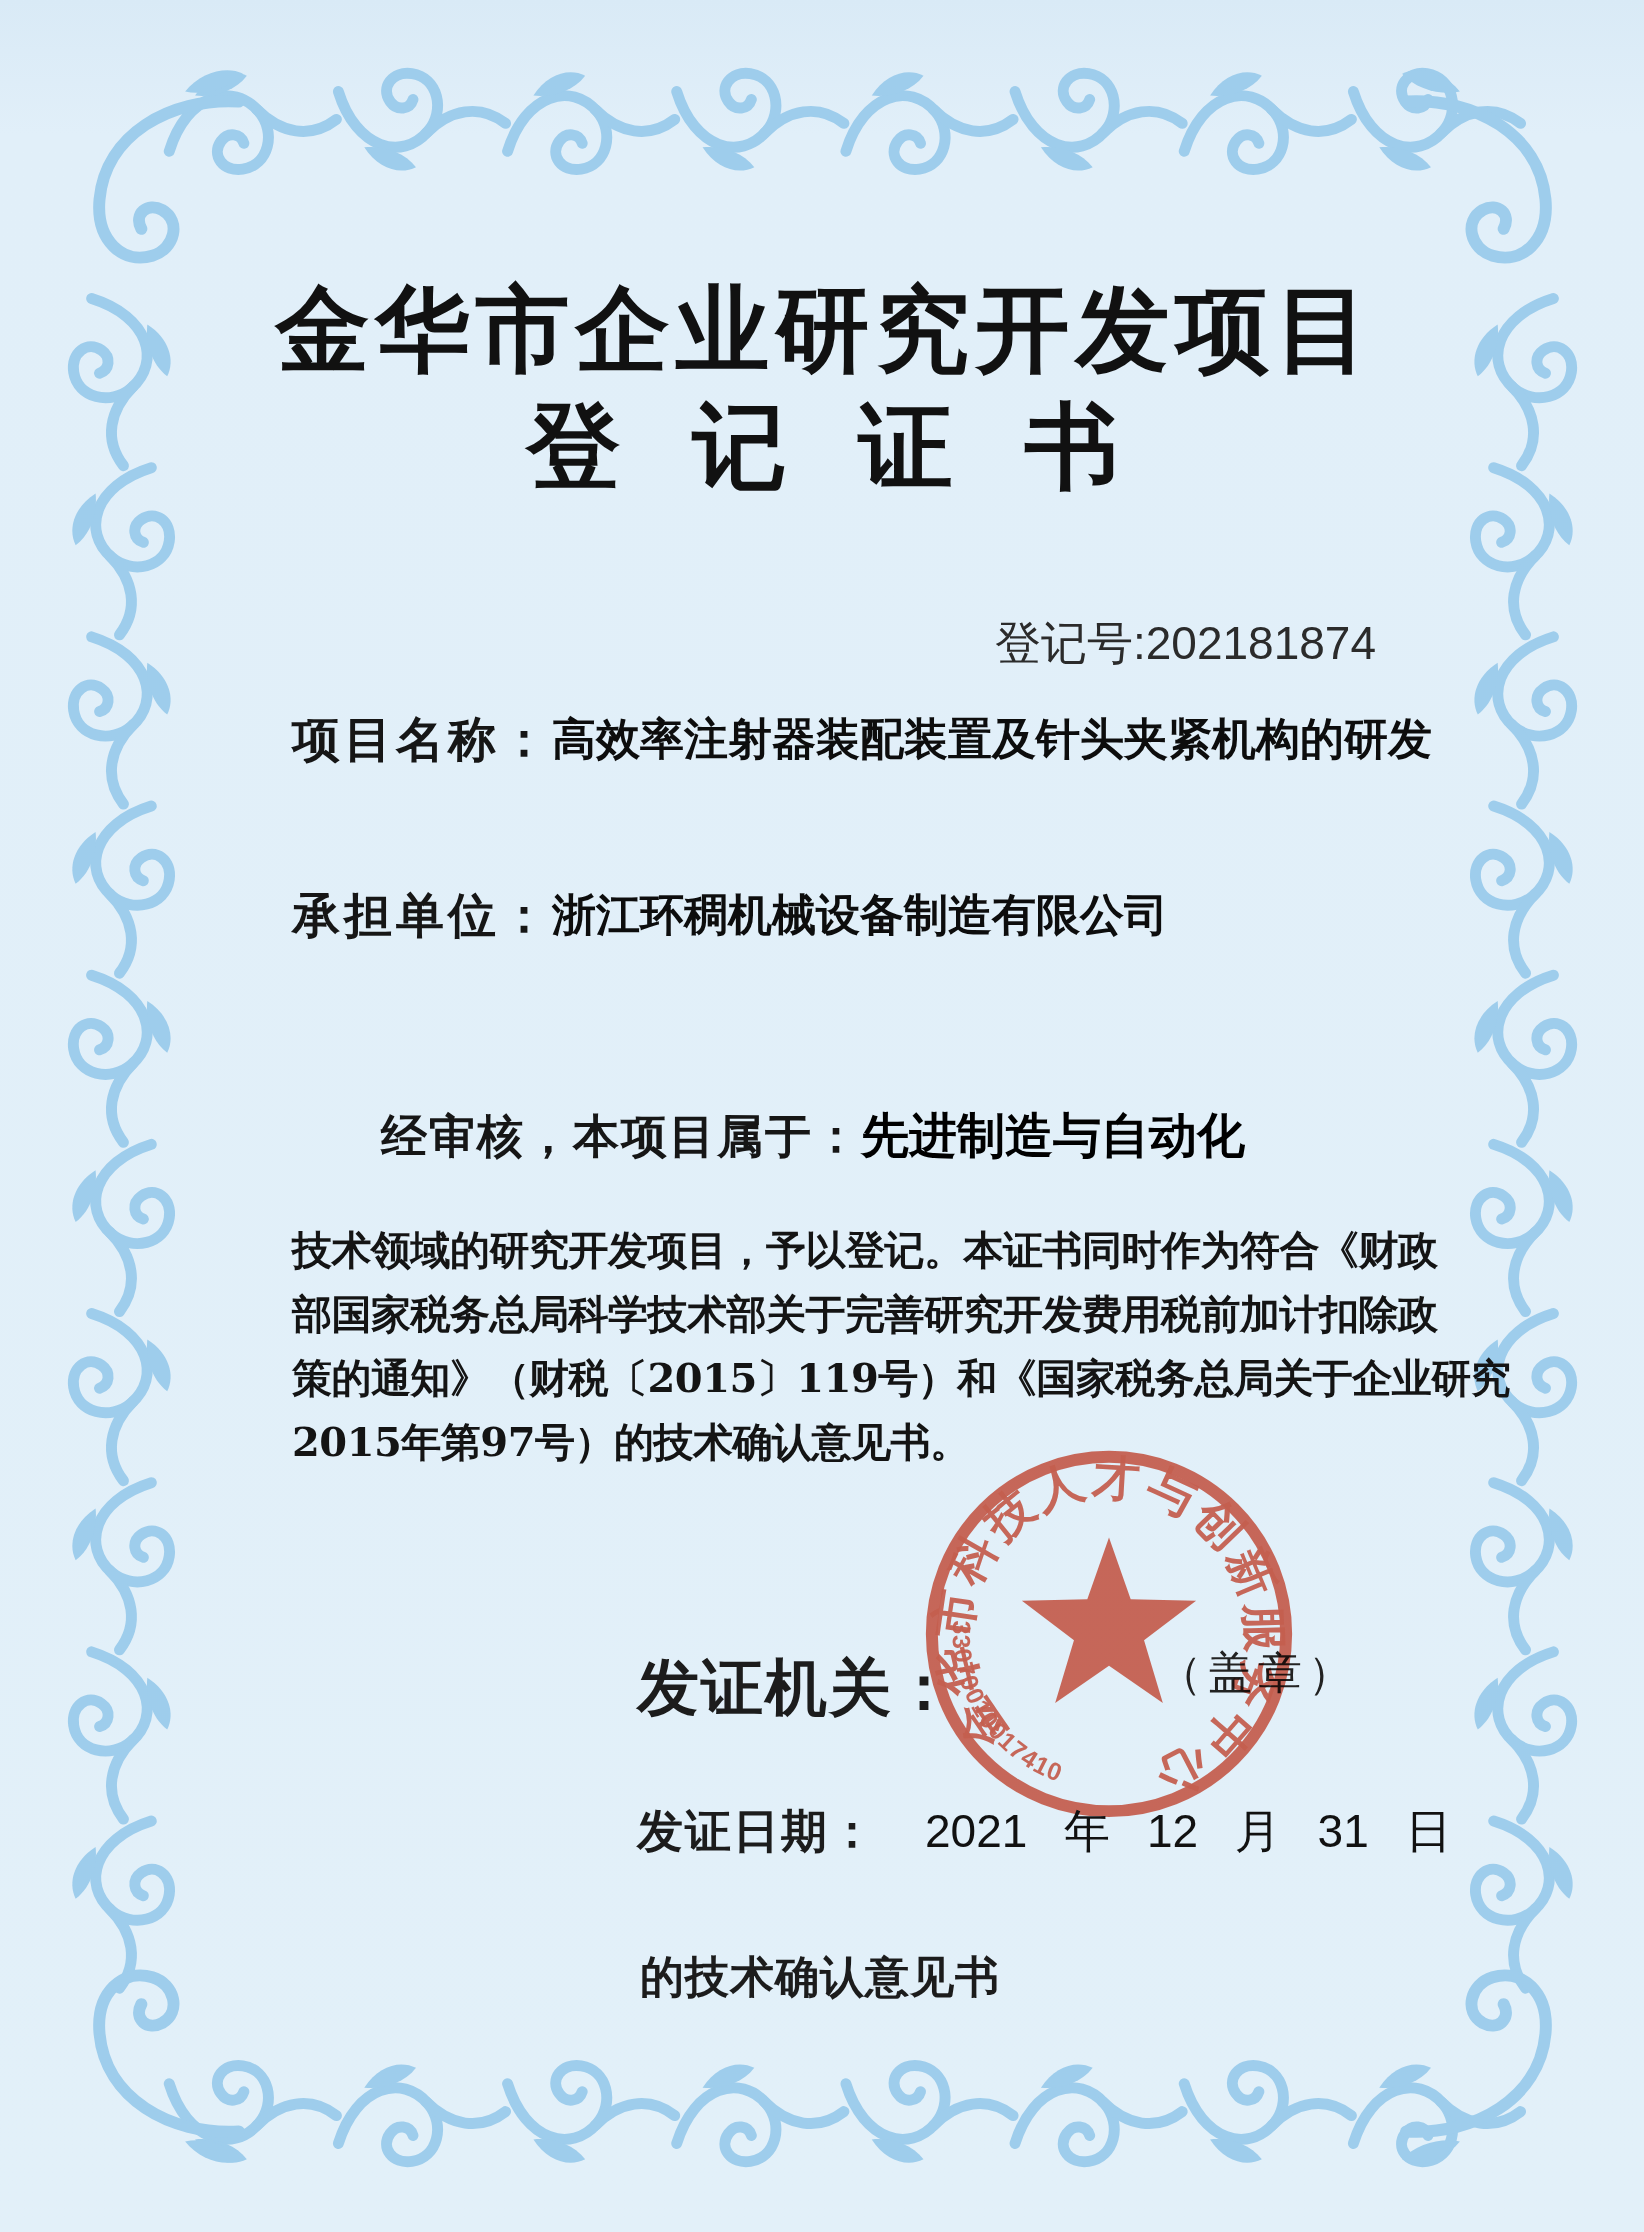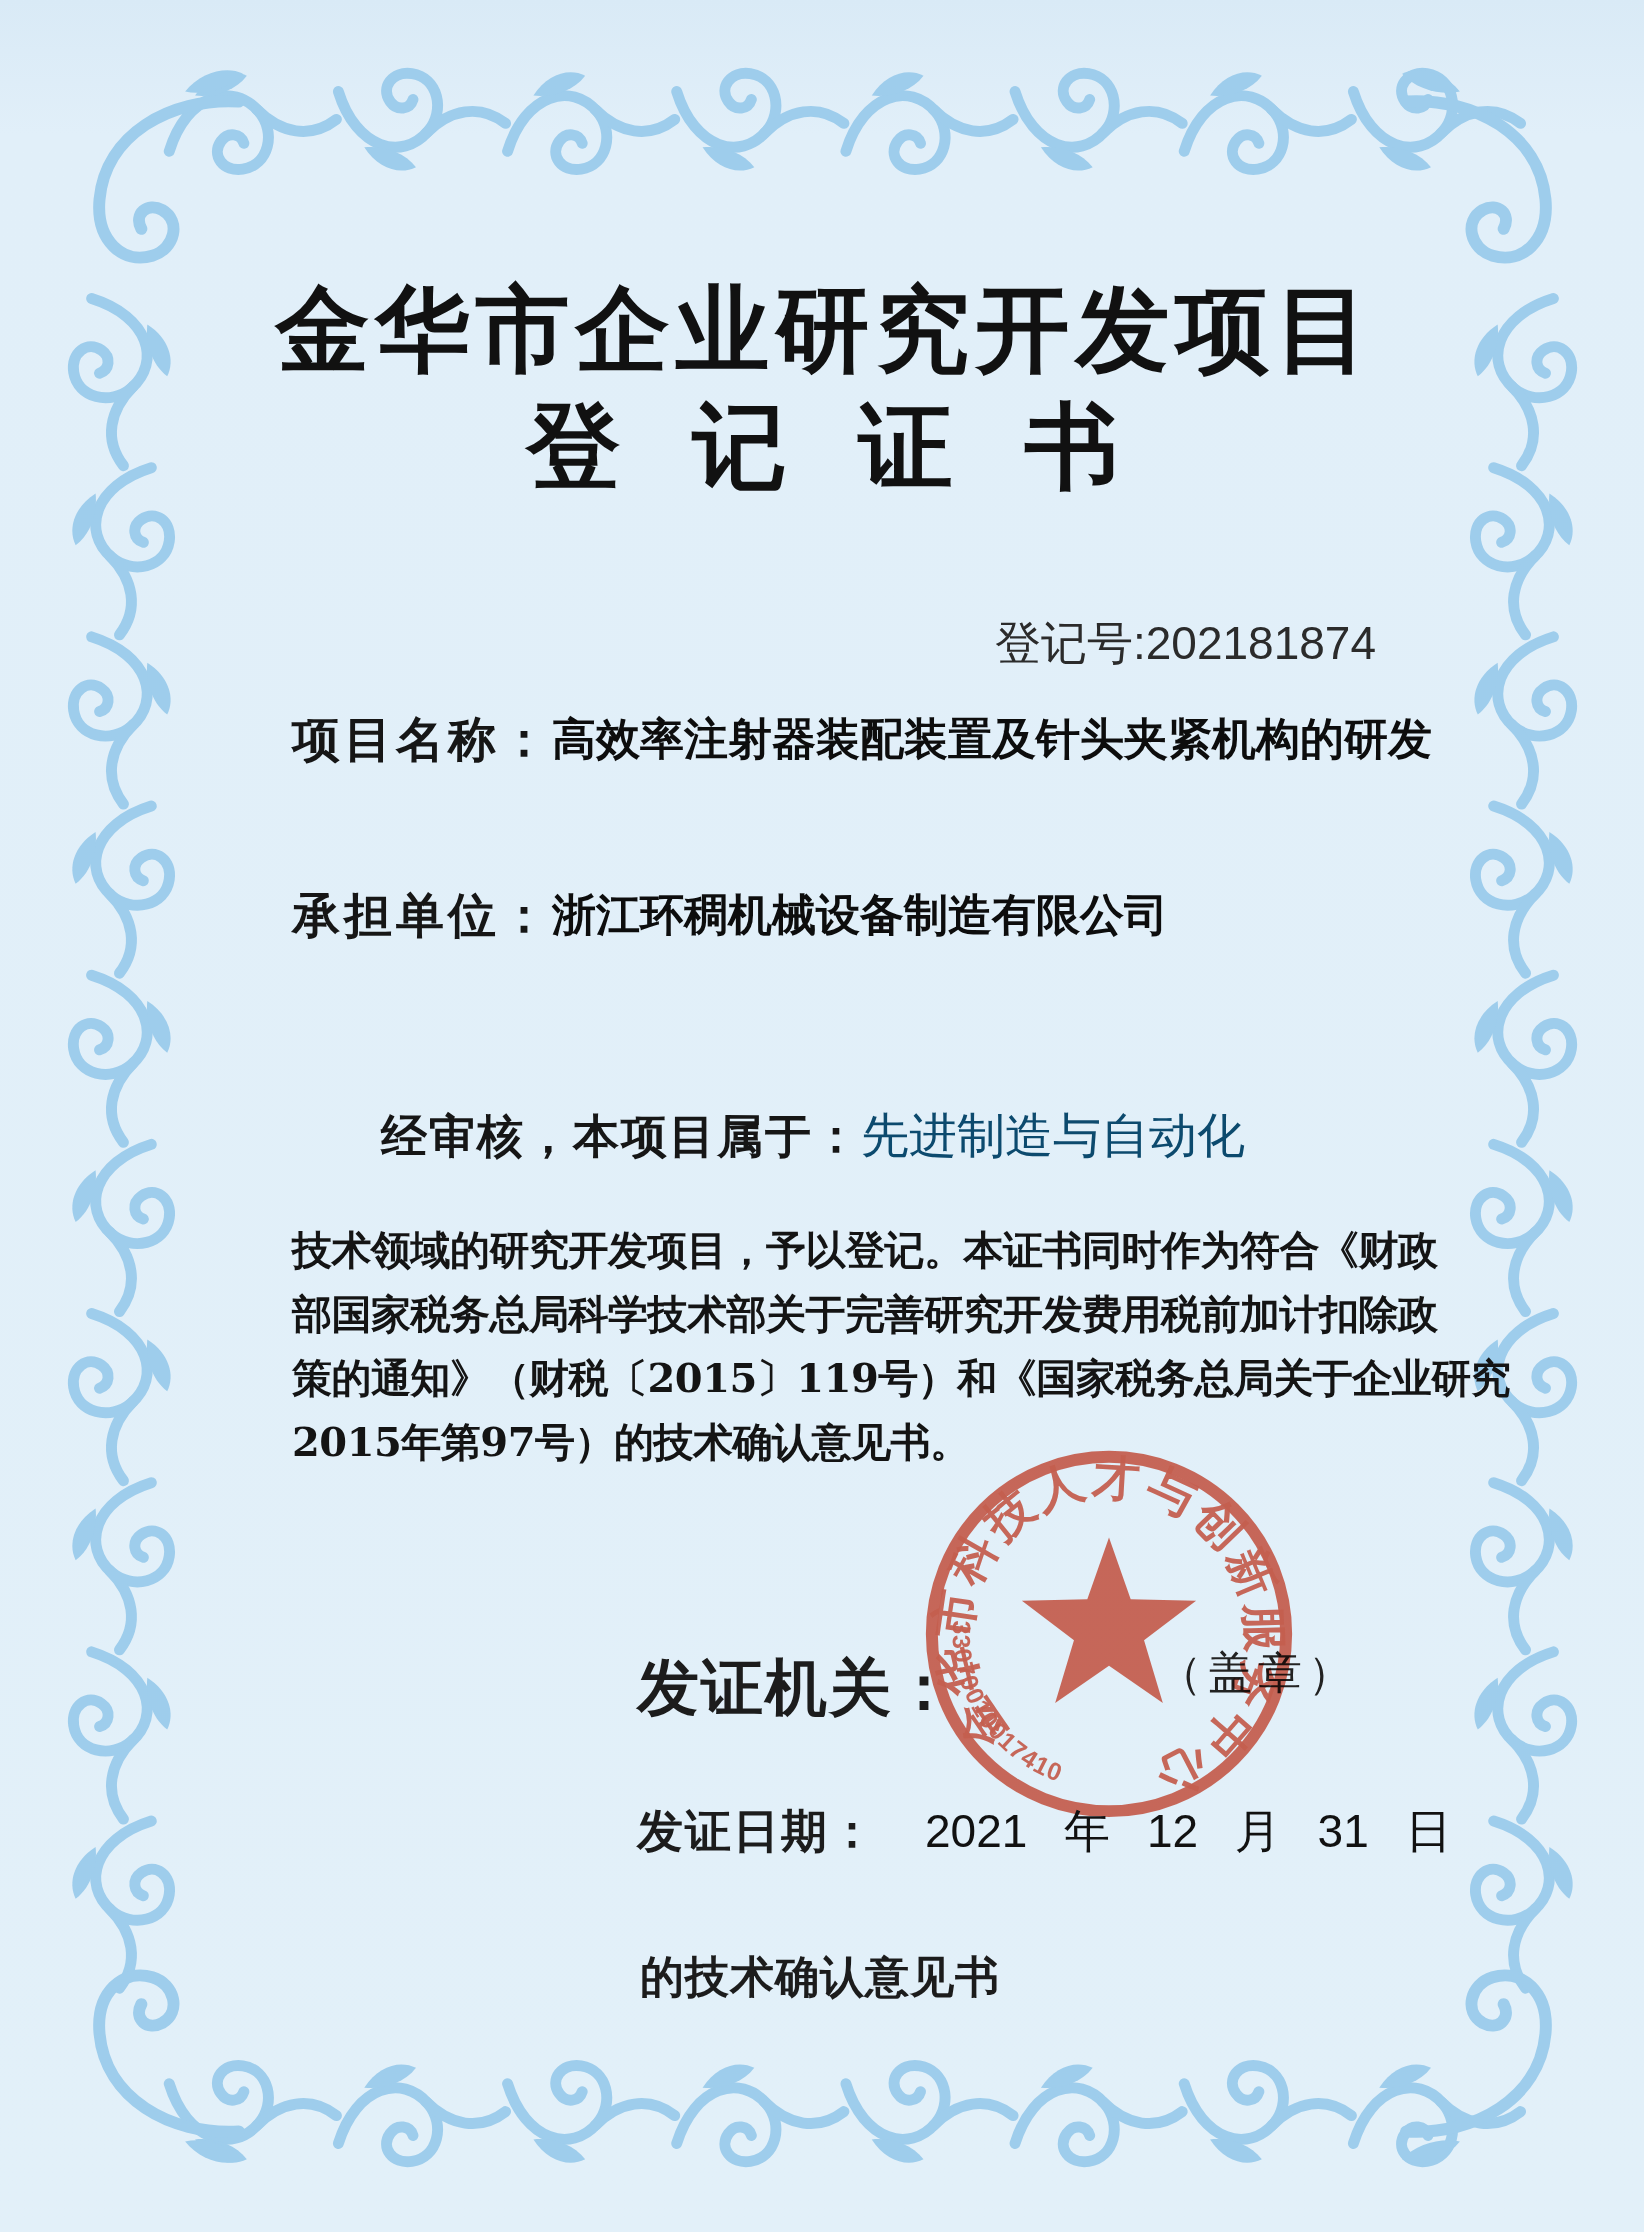--- a/index.html
+++ b/index.html
@@ -21,21 +21,21 @@
   .reg-line{left:995px;top:585px;font-size:46px;font-weight:500;color:#2b2b2b;white-space:nowrap;margin-top:28px;}
   
   .field-row{white-space:nowrap;}
   .row-project{left:292px;top:708px;}
   .row-undertaker{left:292px;top:884px;}
   .field-label{font-family:"DejaVu Serif",serif;font-weight:700;font-size:48px;letter-spacing:4px;color:#161616;}
   .field-value{font-weight:700;font-size:44px;letter-spacing:0px;color:#0d0d0d;vertical-align:2px;}
   
   .row-review{left:381px;top:1104px;white-space:nowrap;}
   .review-label{font-family:Liberation Mono, monospace;font-weight:700;font-size:46px;letter-spacing:2px;color:#161616;}
-  .review-value{font-weight:400;font-size:48px;color:#0c4a6e;}
+  .review-value{font-weight:700;font-size:48px;color:#000000;}
   
   .para{left:292px;top:1218px;width:1174px;
     font-family:"DejaVu Serif",serif;font-weight:700;font-size:40px;
     line-height:64px;letter-spacing:-0.5px;color:#141414;}
   .para div{white-space:nowrap;}
   
   .row-issuer{left:637px;top:1646px;font-weight:600;font-size:62px;letter-spacing:2px;white-space:nowrap;color:#1c1c1c;}
   .seal-note{left:1158px;top:1644px;font-weight:500;font-size:44px;letter-spacing:6px;color:#222;}
   .row-date{left:637px;top:1801px;white-space:nowrap;}
   .date-label{font-weight:600;font-size:46px;letter-spacing:2px;color:#1c1c1c;}

